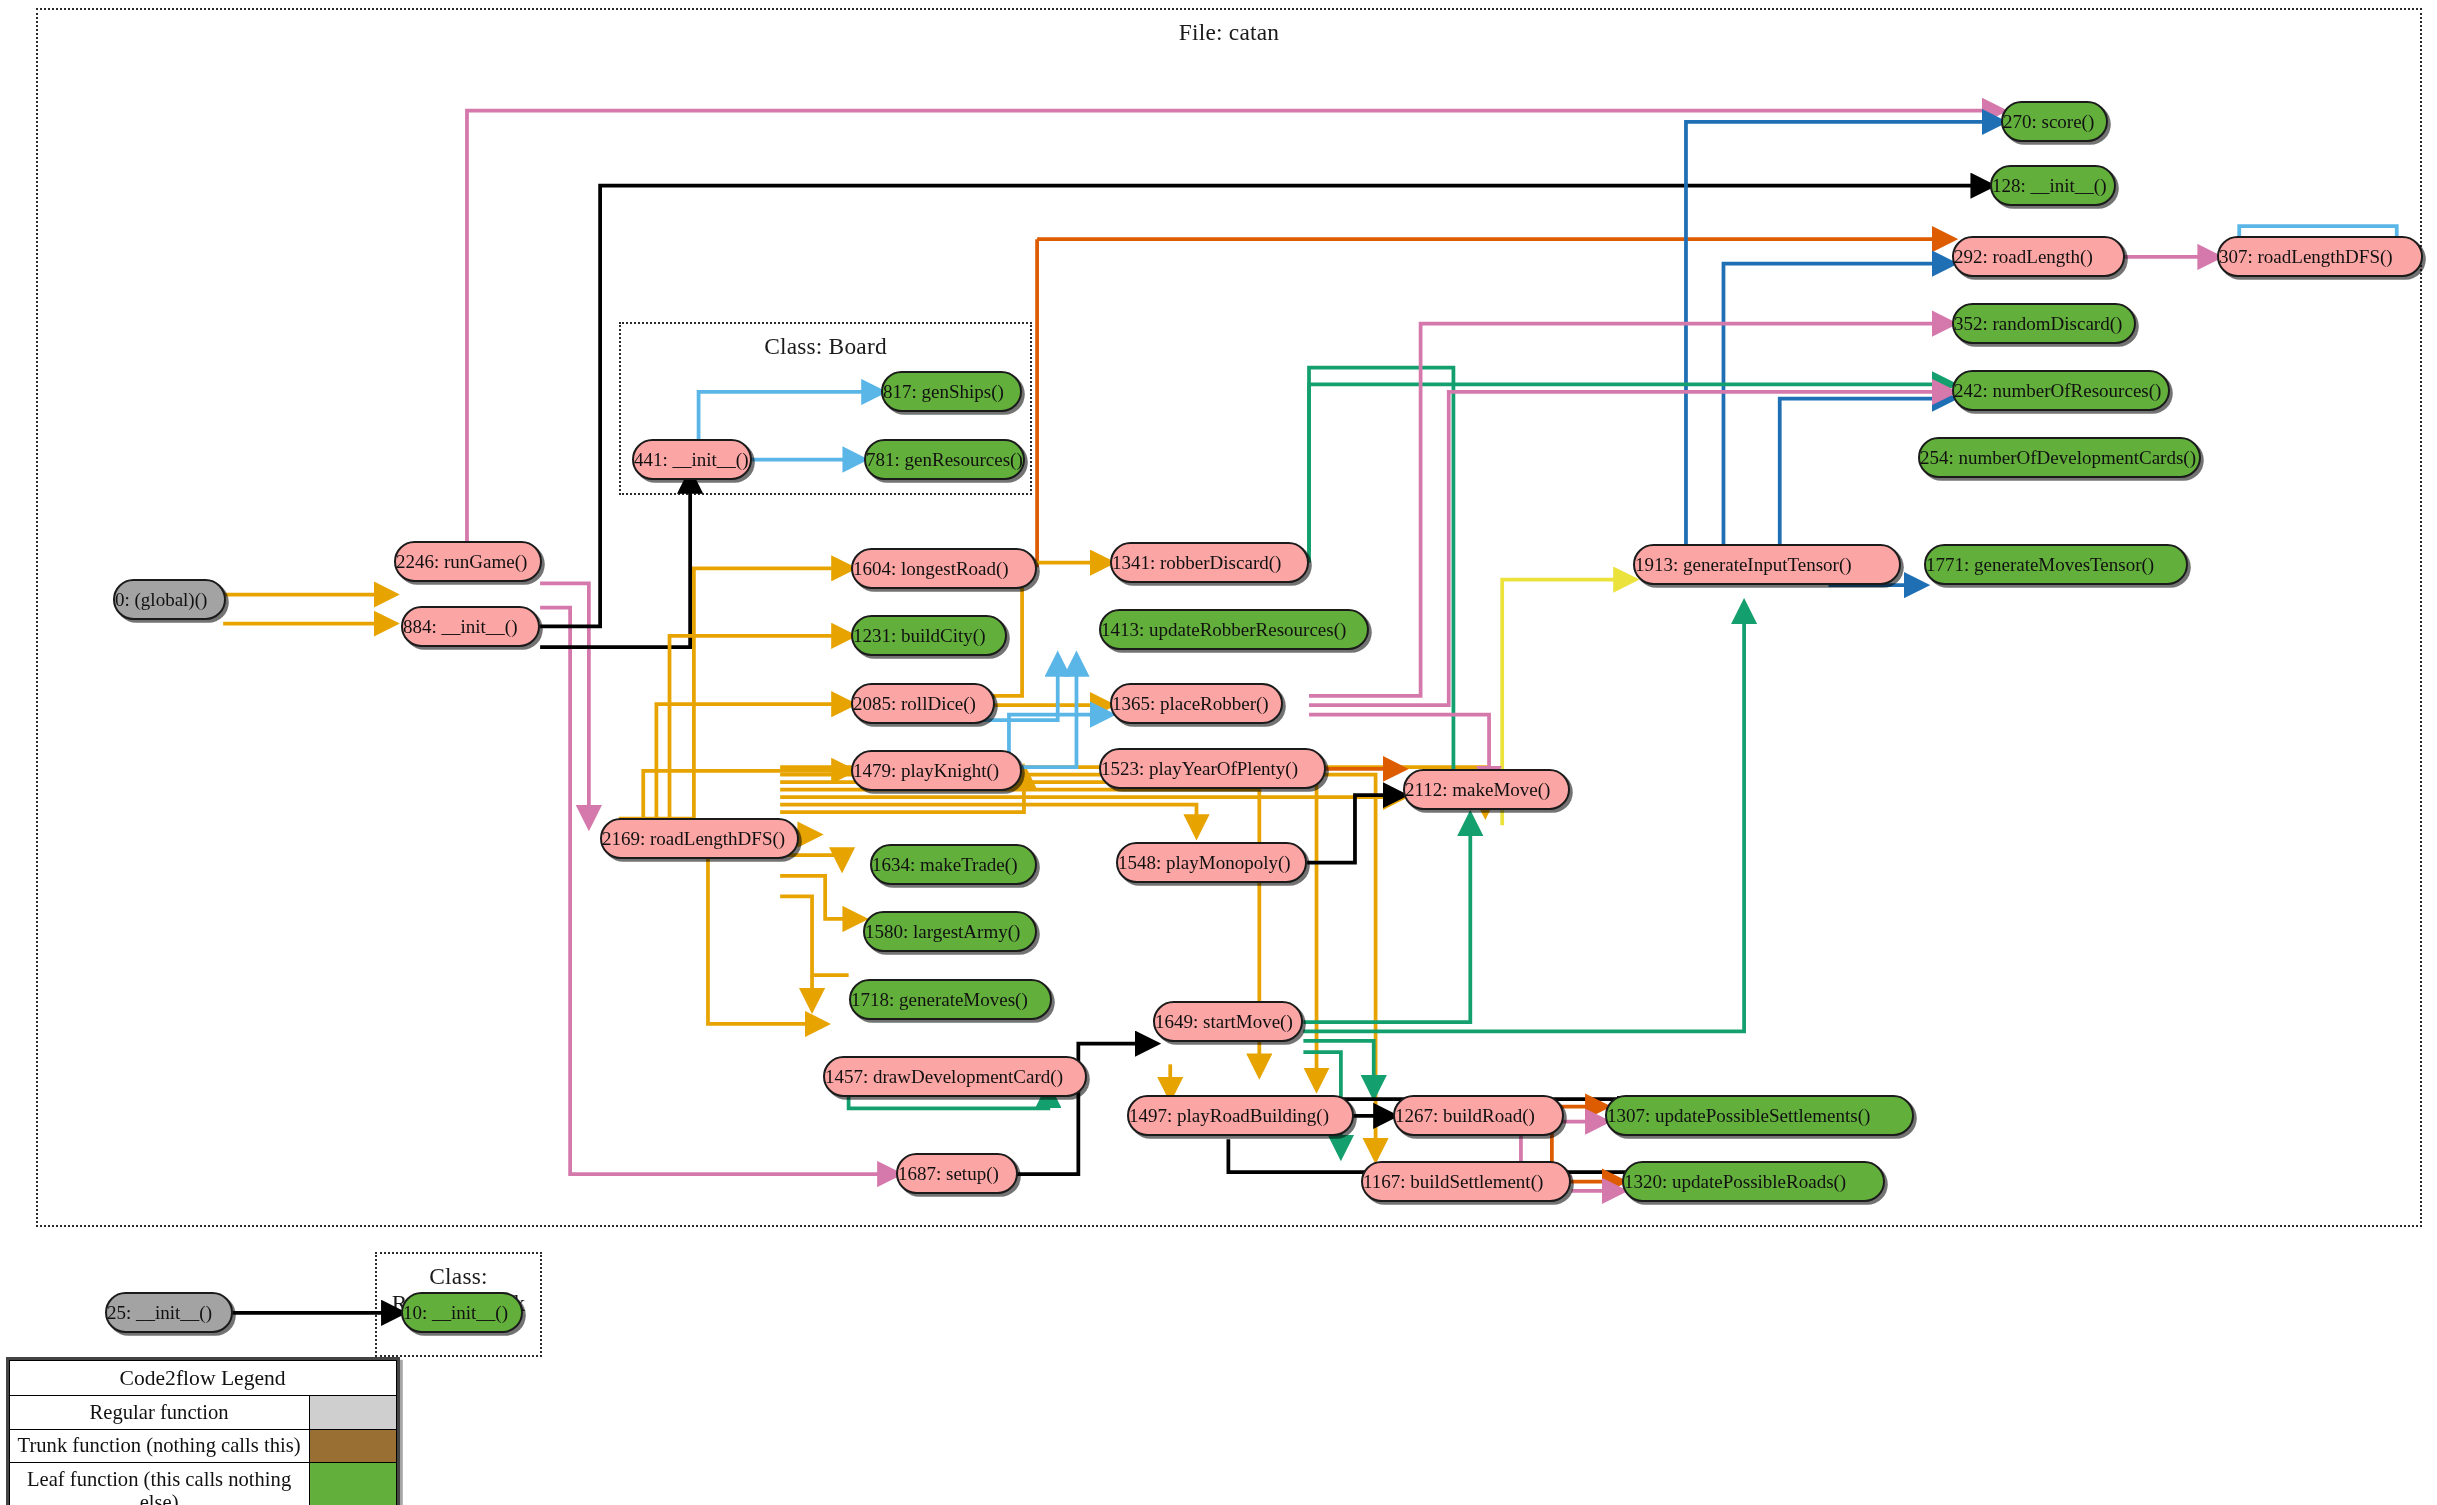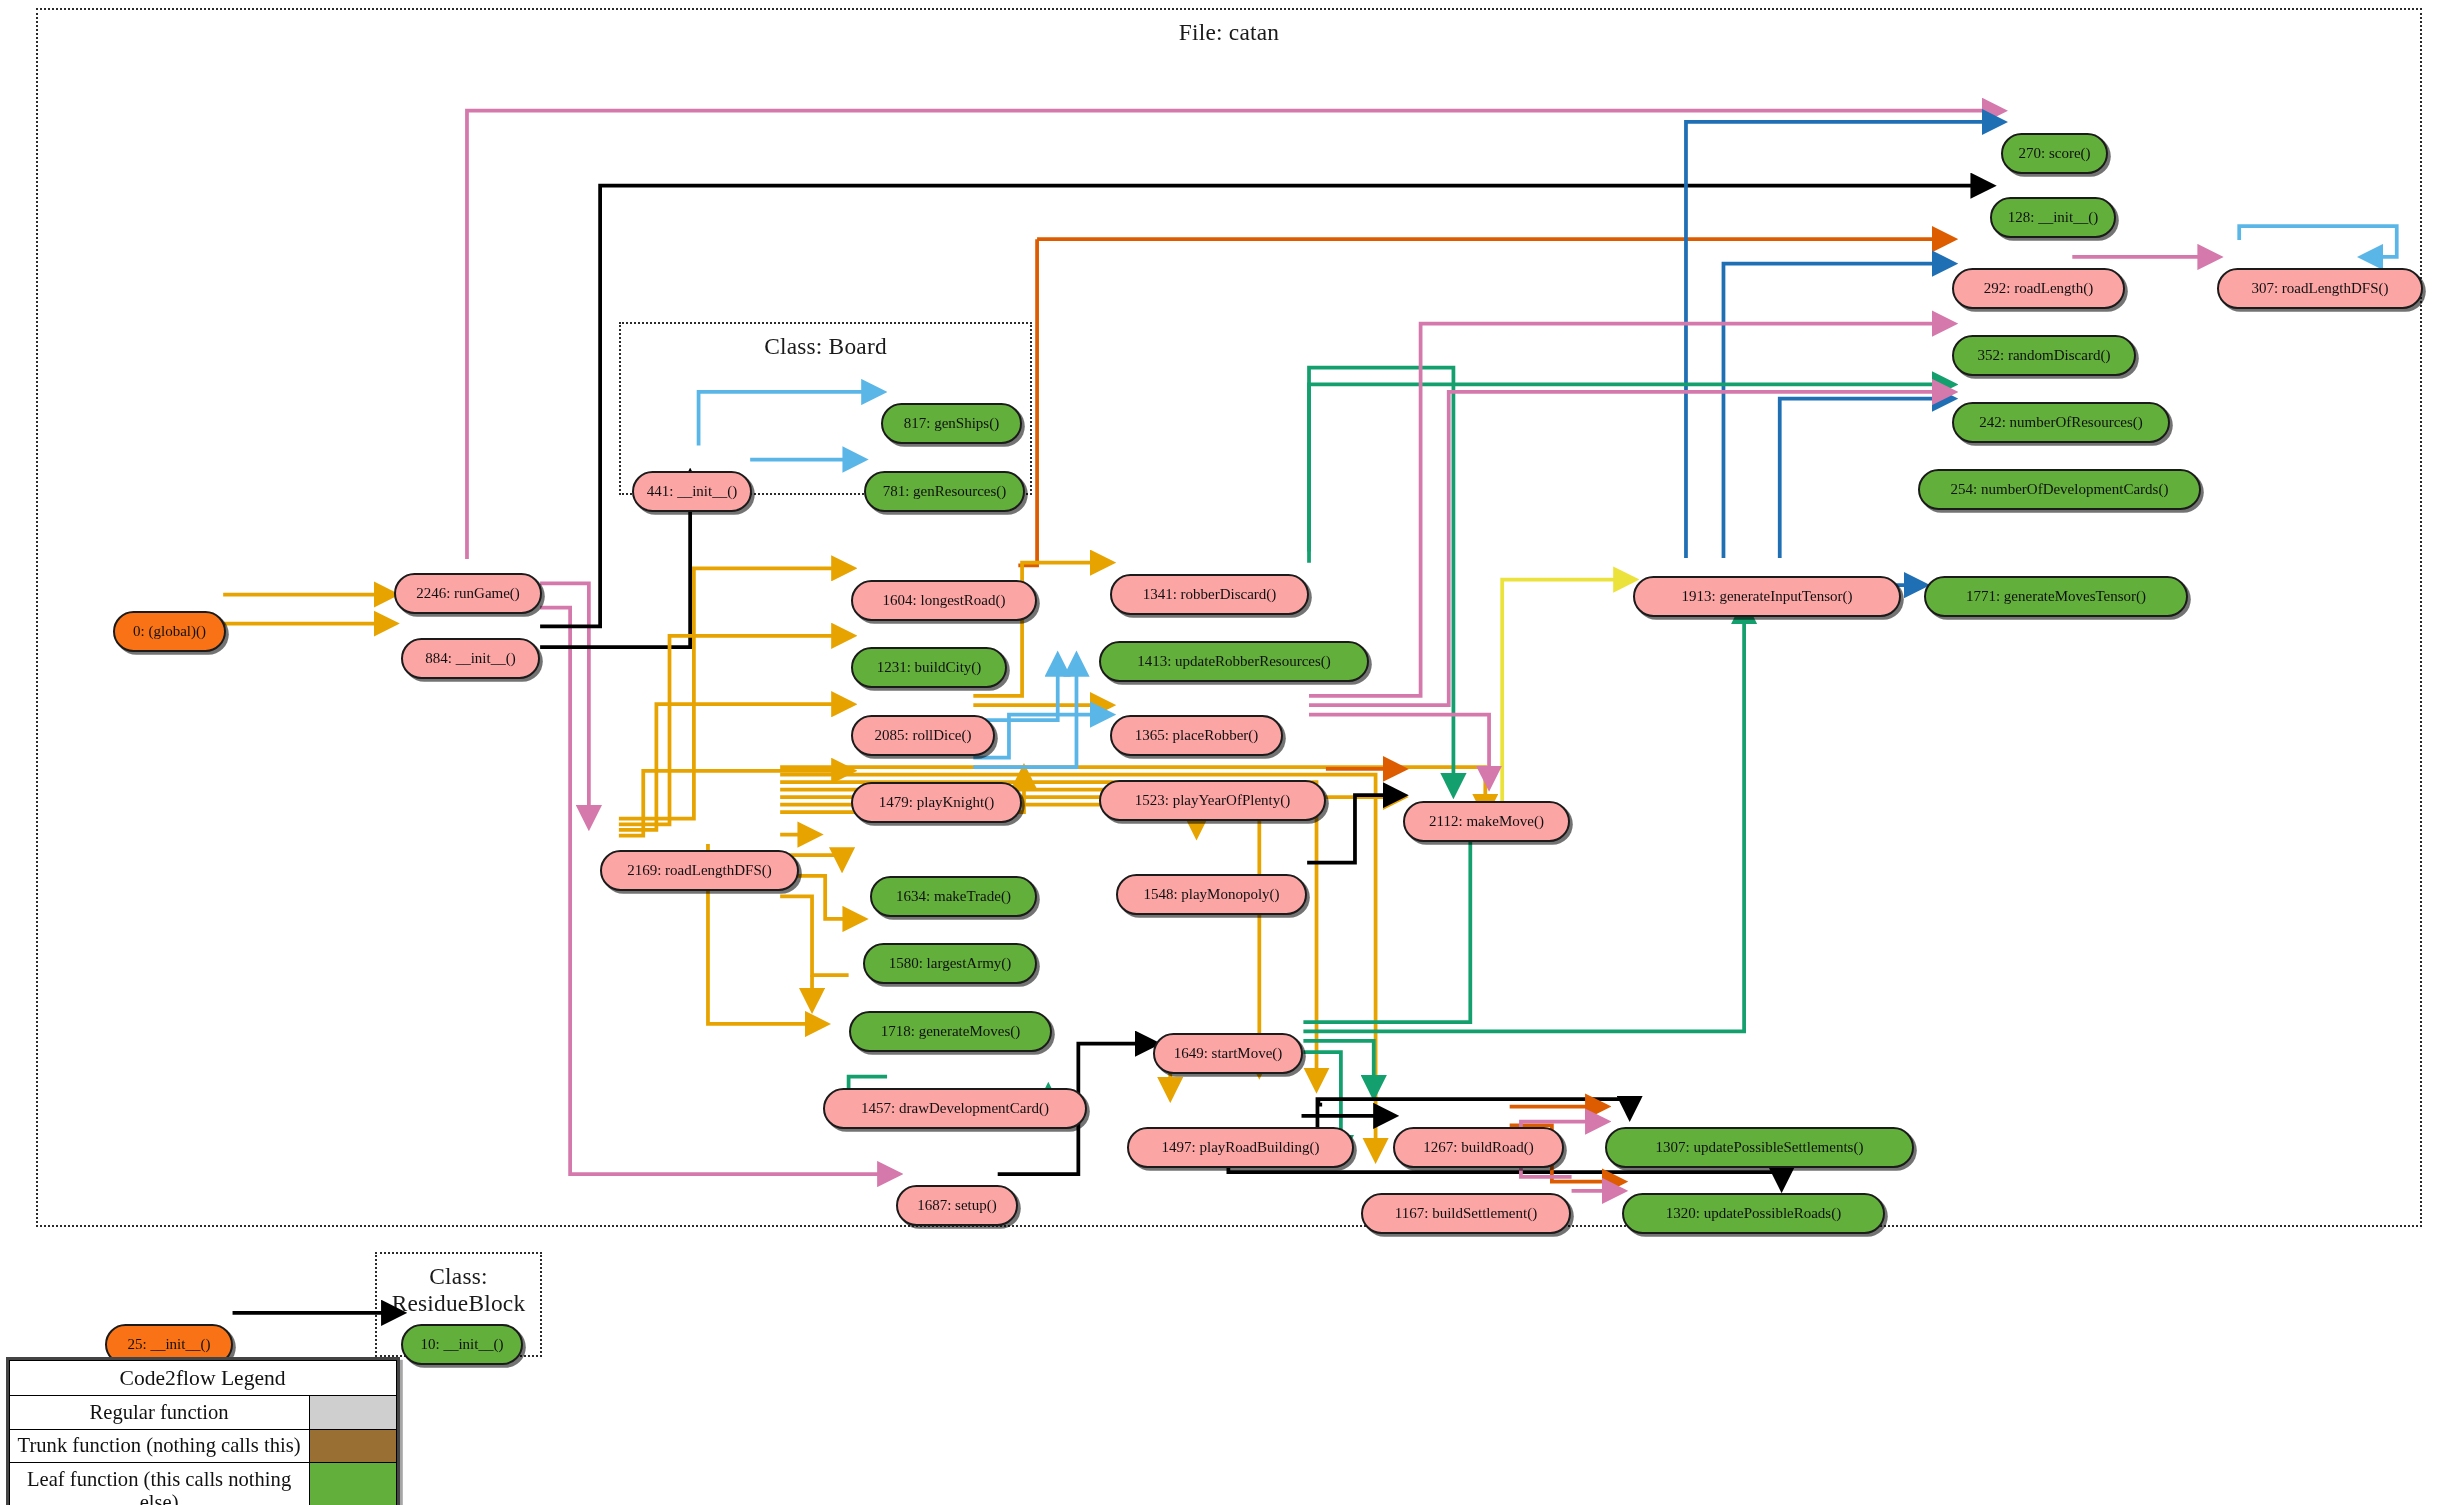--- a/index.html
+++ b/index.html
@@ -5,25 +5,25 @@
   html,body{margin:0;padding:0;background:#ffffff;}
   body{width:2438px;height:1506px;font-family:"Liberation Serif",serif;}
   #stage{position:relative;width:2438px;height:1506px;overflow:hidden;}
   svg.edges{position:absolute;left:0;top:0;width:2438px;height:1506px;pointer-events:none;}
 
   .cluster{position:absolute;border:2.8px dotted #2b2b2b;box-sizing:border-box;}
   .cluster-label{position:absolute;top:9.4px;left:0;width:100%;text-align:center;
       font-size:23.4px;color:#1a1a1a;letter-spacing:0.2px;}
 
   .node{position:absolute;box-sizing:border-box;border:2.8px solid #1b1b1b;
-        border-radius:20.6px;display:flex;align-items:center;justify-content:center;
-        font-size:15px;color:#111;white-space:nowrap;
-        box-shadow:2.8px 2.8px 0 rgba(0,0,0,.55);background:#d0d0d0;z-index:5;margin-top:32px;}
+        border-radius:20.6px;display:flex;align-items:center;justify-content:flex-start;
+        font-size:19px;color:#111;white-space:nowrap;
+        box-shadow:2.8px 2.8px 0 rgba(0,0,0,.55);background:#d0d0d0;z-index:5;}
   .node.regular{background:#fca5a5;}
-  .node.trunk{background:#f97316;}
+  .node.trunk{background:#a3a3a3;}
   .node.leaf{background:#62af3b;}
 
   
   #legend{position:absolute;left:5.6px;top:1357px;width:388px;border:3.8px solid #444;
      background:#fff;z-index:30;box-shadow:2.8px 2.8px 0 rgba(0,0,0,.35);}
   #legend table{border-collapse:collapse;width:100%;}
   #legend td{border:1.9px solid #000;font-size:20.6px;padding:4.7px 3.8px;text-align:center;color:#111;}
   #legend .title{font-size:21.6px;border:1.9px solid #000;}
   #legend .sw{width:86px;padding:0;height:26px;}
   .sw-regular{background:#cfcfcf;}

